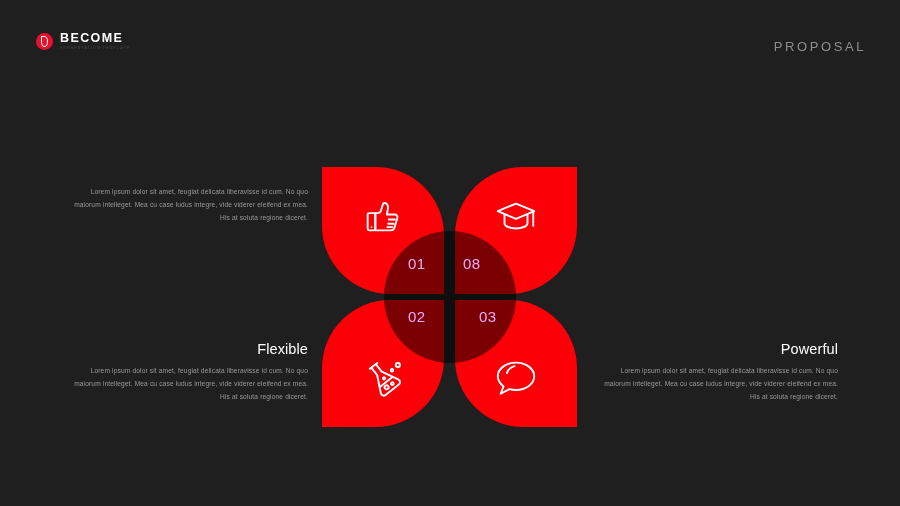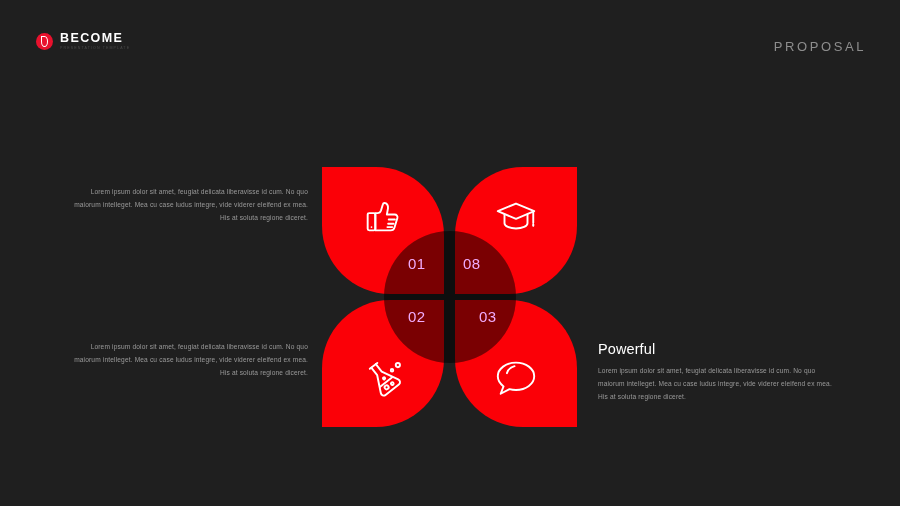--- a/index.html
+++ b/index.html
@@ -173,21 +173,21 @@
   
   .block {
     position: absolute;
     width: 240px;
   }
   .block.left  { left: 68px;  text-align: right; }
   .block.right { left: 598px; text-align: left;  }
   .block.tl { top: 186px; }
   .block.tr { top: 186px; }
   .block.bl { top: 341px; }
-  .block.br { top: 341px; }
+  .block.br { top: 341px; text-align: right; }
 
   .block h3 {
     margin: 0 0 8px 0;
     color: #ffffff;
     font-size: 14.5px;
     font-weight: normal;
     letter-spacing: 0.1px;
   }
   .block p {
     margin: 0;
@@ -277,20 +277,21 @@
     <span class="num n3">03</span>
     <span class="num n4">02</span>
   </div>
 
   <div class="block left tl">
     <p>Lorem ipsum dolor sit amet, feugiat delicata liberavisse id cum. No quo maiorum intelleget. Mea cu case ludus integre, vide viderer eleifend ex mea. His at soluta regione diceret.</p>
   </div>
 
 
   <div class="block left bl">
+    <h3>Flexible</h3>
     <p>Lorem ipsum dolor sit amet, feugiat delicata liberavisse id cum. No quo maiorum intelleget. Mea cu case ludus integre, vide viderer eleifend ex mea. His at soluta regione diceret.</p>
   </div>
 
   <div class="block right br">
     <h3>Powerful</h3>
     <p>Lorem ipsum dolor sit amet, feugiat delicata liberavisse id cum. No quo maiorum intelleget. Mea cu case ludus integre, vide viderer eleifend ex mea. His at soluta regione diceret.</p>
   </div>
 
 </div>
 

